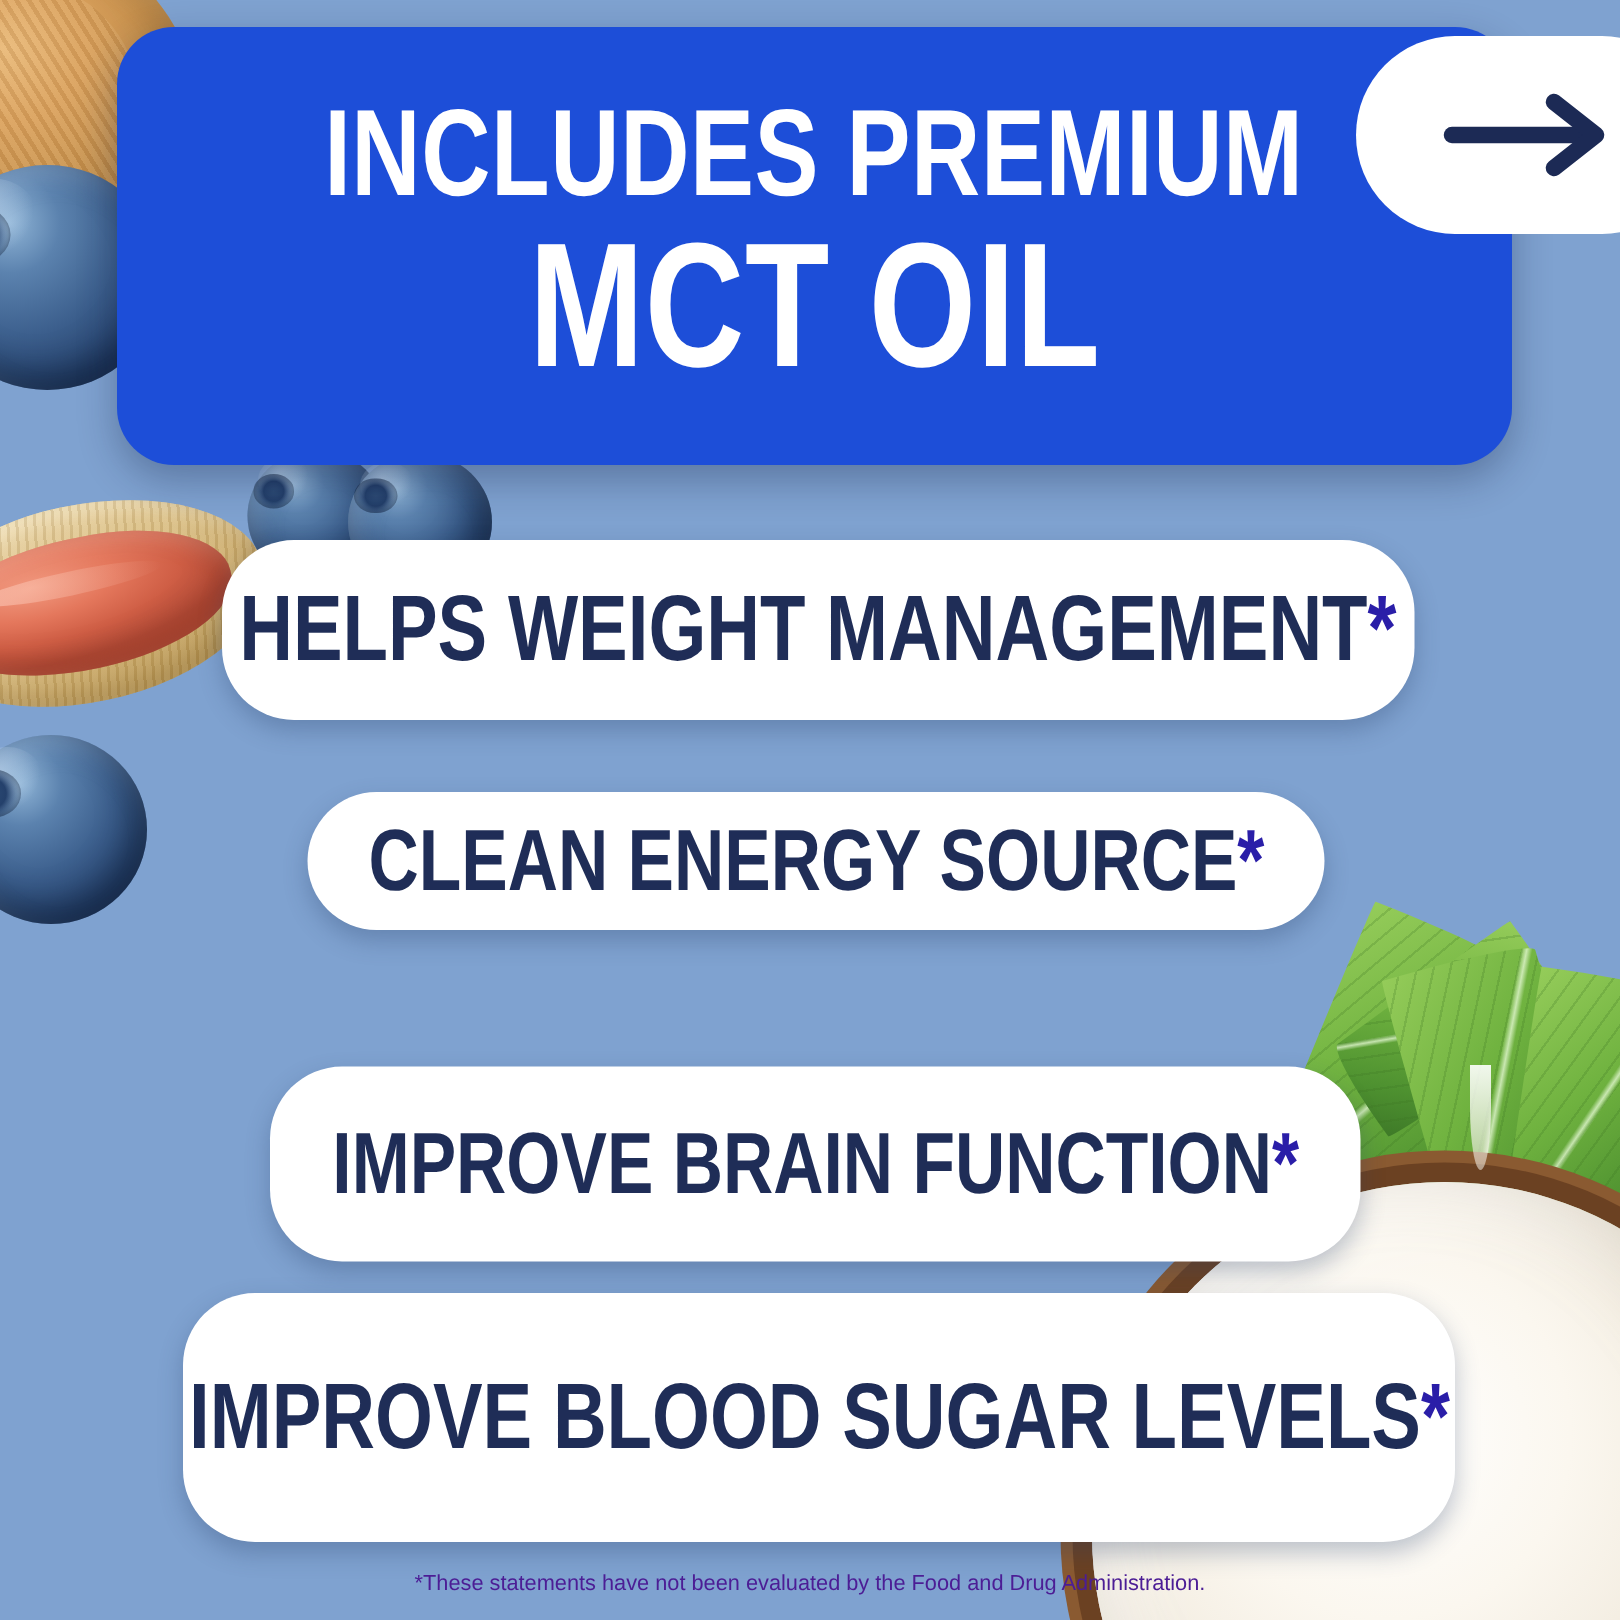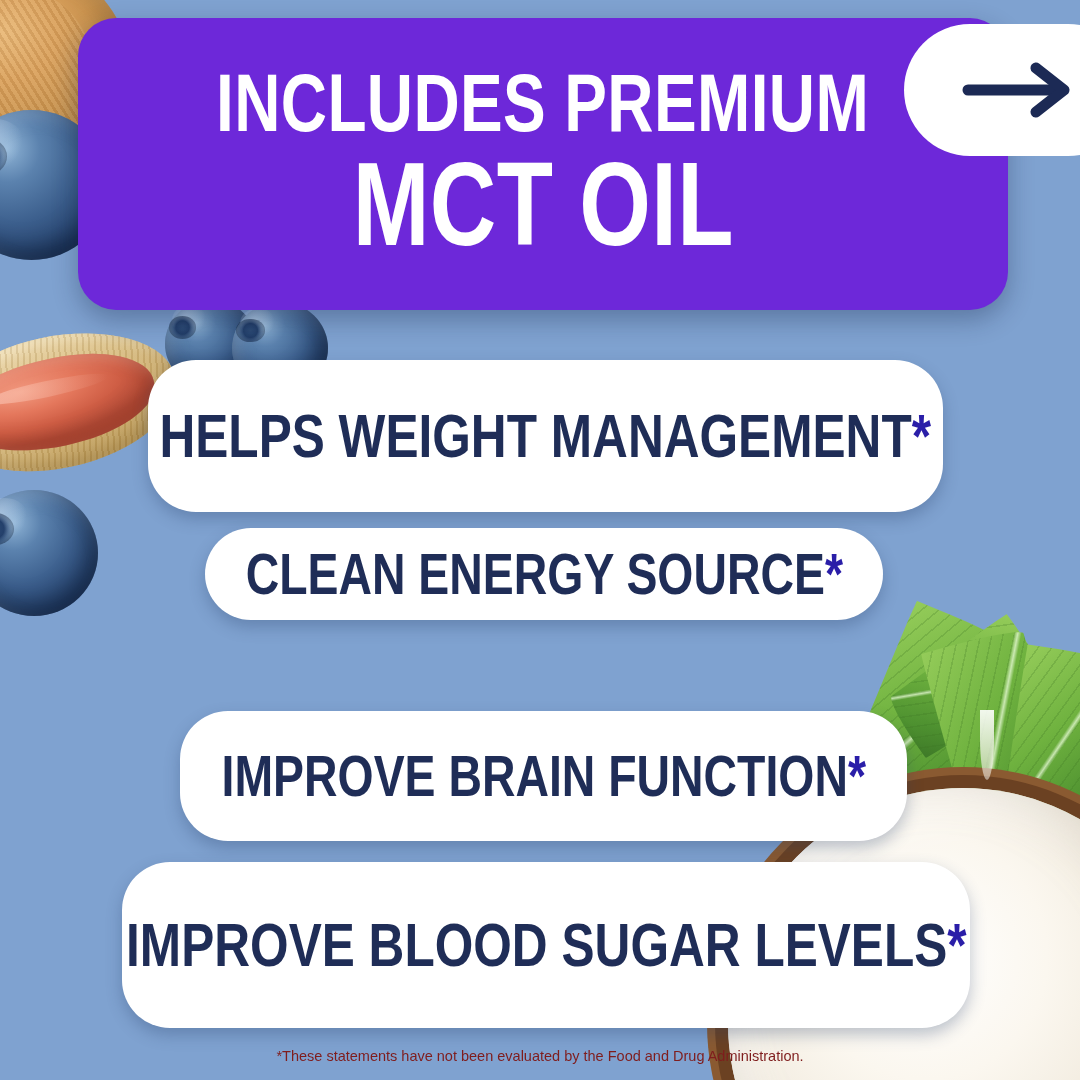--- a/index.html
+++ b/index.html
@@ -116,21 +116,21 @@
   }
   .leafA { left:868px; top:614px; width:118px; height:228px; transform:rotate(22deg); }
   .leafB { left:946px; top:636px; width:106px; height:208px; transform:rotate(-16deg); }
   .leafC { left:1012px; top:650px; width:96px; height:196px; transform:rotate(8deg); }
   .leafD { left:862px; top:930px; width:132px; height:196px; transform:rotate(48deg); }
   .leafE { left:930px; top:612px; width:74px; height:150px; transform:rotate(54deg); }
 
   
   .header-panel {
     position:absolute; left:78px; top:18px; width:930px; height:292px;
-    background:#6d28d9;
+    background:#1d4ed8;
     border-radius:38px;
     box-shadow:0 10px 26px rgba(20,32,64,.32);
     display:flex; flex-direction:column;
     align-items:center; justify-content:center;
     padding:10px 0 14px;
   }
   .headline, .headline2 {
     color:#ffffff;
     font-family:"Liberation Sans", sans-serif;
     font-weight:700;
@@ -167,34 +167,34 @@
     font-weight:700;
     text-transform:uppercase;
     white-space:nowrap;
     line-height:1;
     transform:scaleX(.80);
     transform-origin:center;
     letter-spacing:0px;
   }
   .star { color:#2a1ea8; font-weight:700; }
 
-  .pill1 { left:148px; top:360px; width:795px; height:152px; }
+  .pill1 { left:148px; top:360px; width:795px; height:120px; }
   .pill1 .pill-text { font-size:62px; }
   .pill2 { left:205px; top:528px; width:678px; height:92px; }
   .pill2 .pill-text { font-size:58px; }
   .pill3 { left:180px; top:711px; width:727px; height:130px; }
   .pill3 .pill-text { font-size:58px; }
   .pill4 { left:122px; top:862px; width:848px; height:166px; }
   .pill4 .pill-text { font-size:62px; }
 
   
   .disclaimer {
     position:absolute; left:0; right:0; bottom:14px;
     text-align:center;
-    color:#7f1d1d;
+    color:#4c1d95;
     font-family:"Liberation Sans", sans-serif;
     font-size:14.5px;
     line-height:1.34;
   }
   .disclaimer span { display:block; }
 </style>
 </head>
 <body>
 
 <div id="stage">

